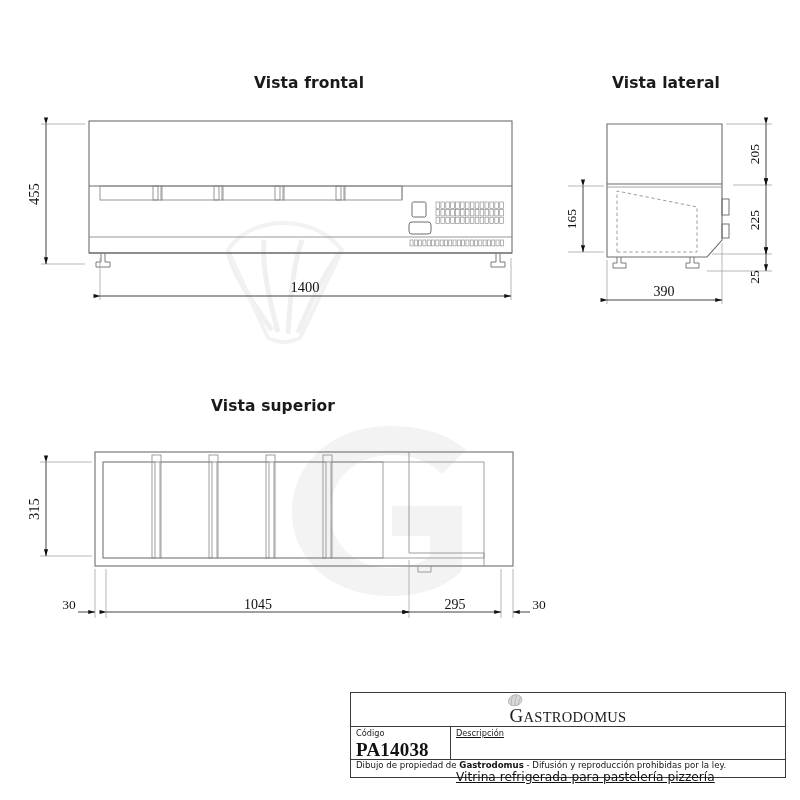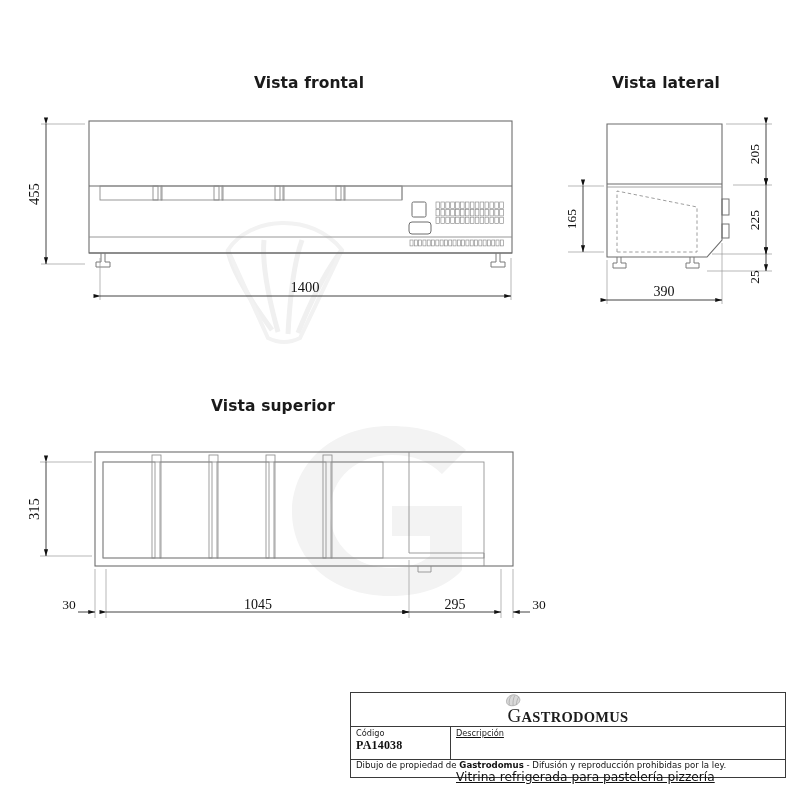--- a/index.html
+++ b/index.html
@@ -69,21 +69,21 @@
     height: 15px;
   }
   #tb-brand {
     font-family: "Liberation Serif", serif;
     font-size: 19px;
     letter-spacing: 0.3px;
     color: #1b1b1b;
     line-height: 1;
   }
   #tb-brand .cap { font-size: 19px; }
-  #tb-brand .small { font-size: 14.5px; font-weight: bold; }
+  #tb-brand .small { font-size: 14.5px; }
 
   #tb-mid-row {
     height: 33px;
     display: flex;
     border-bottom: 1.1px solid #3a3a3a;
     box-sizing: border-box;
   }
   #tb-codigo-cell {
     width: 100px;
     border-right: 1.1px solid #3a3a3a;
@@ -99,21 +99,21 @@
   .tb-label {
     font-family: "DejaVu Sans", sans-serif;
     font-size: 8.2px;
     color: #222;
     line-height: 1.05;
     display: block;
   }
   #tb-codigo-value {
     font-family: "Liberation Serif", serif;
     font-weight: bold;
-    font-size: 12px;
+    font-size: 19px;
     color: #111;
     line-height: 1.25;
     letter-spacing: 0.2px;
     display: block;
   }
   #tb-descripcion-value {
     font-family: "DejaVu Sans", sans-serif;
     font-size: 12.2px;
     color: #111;
     line-height: 1.25;

